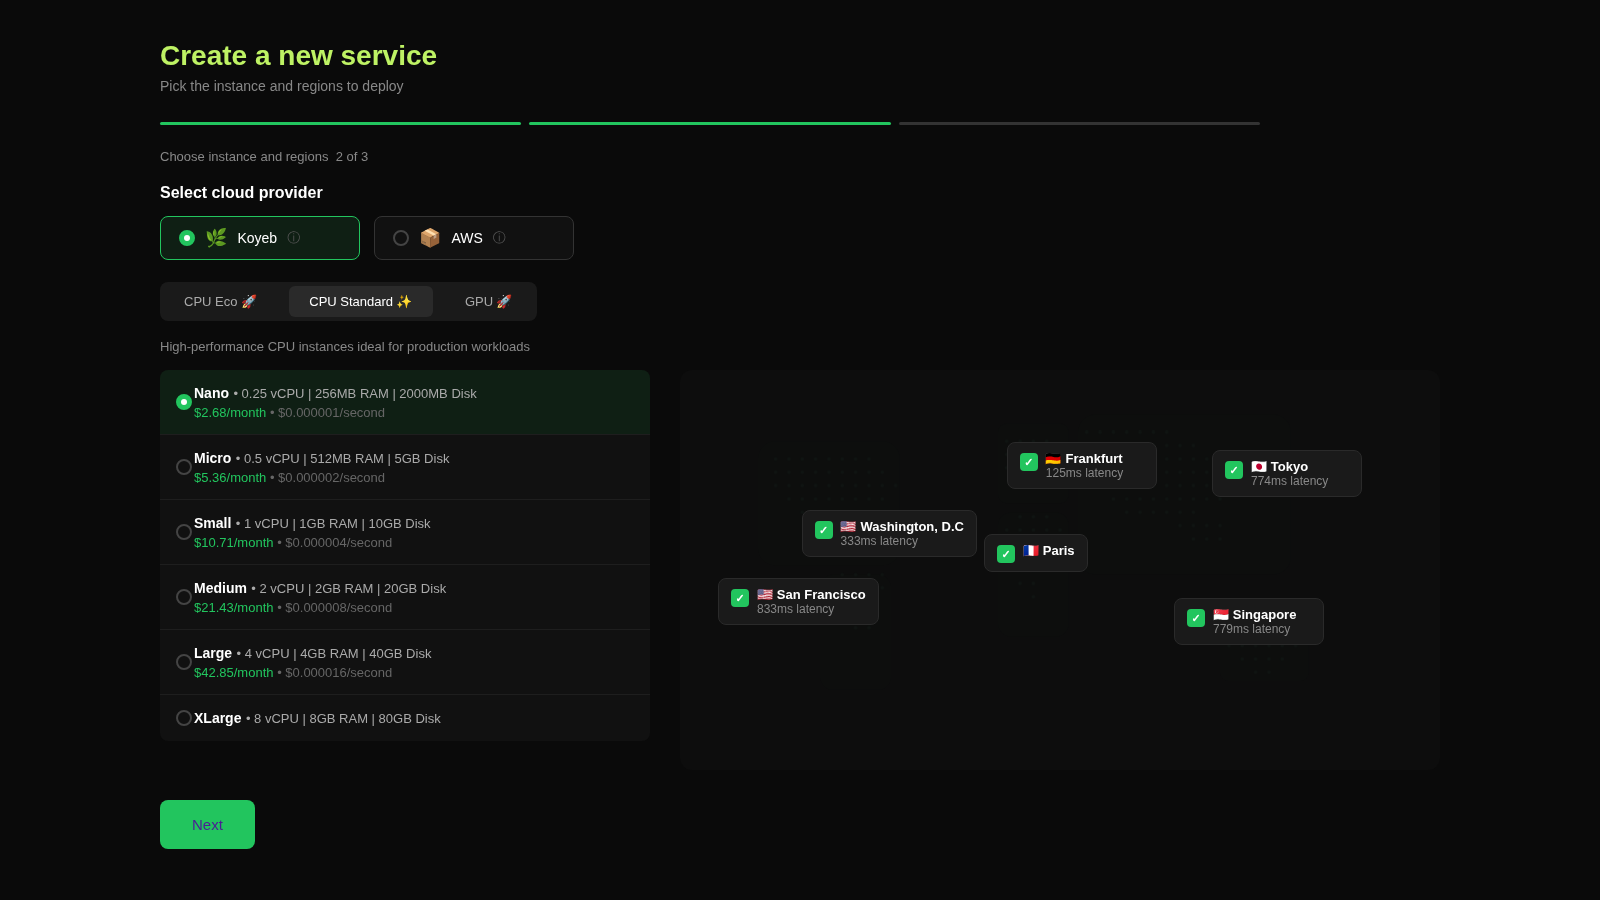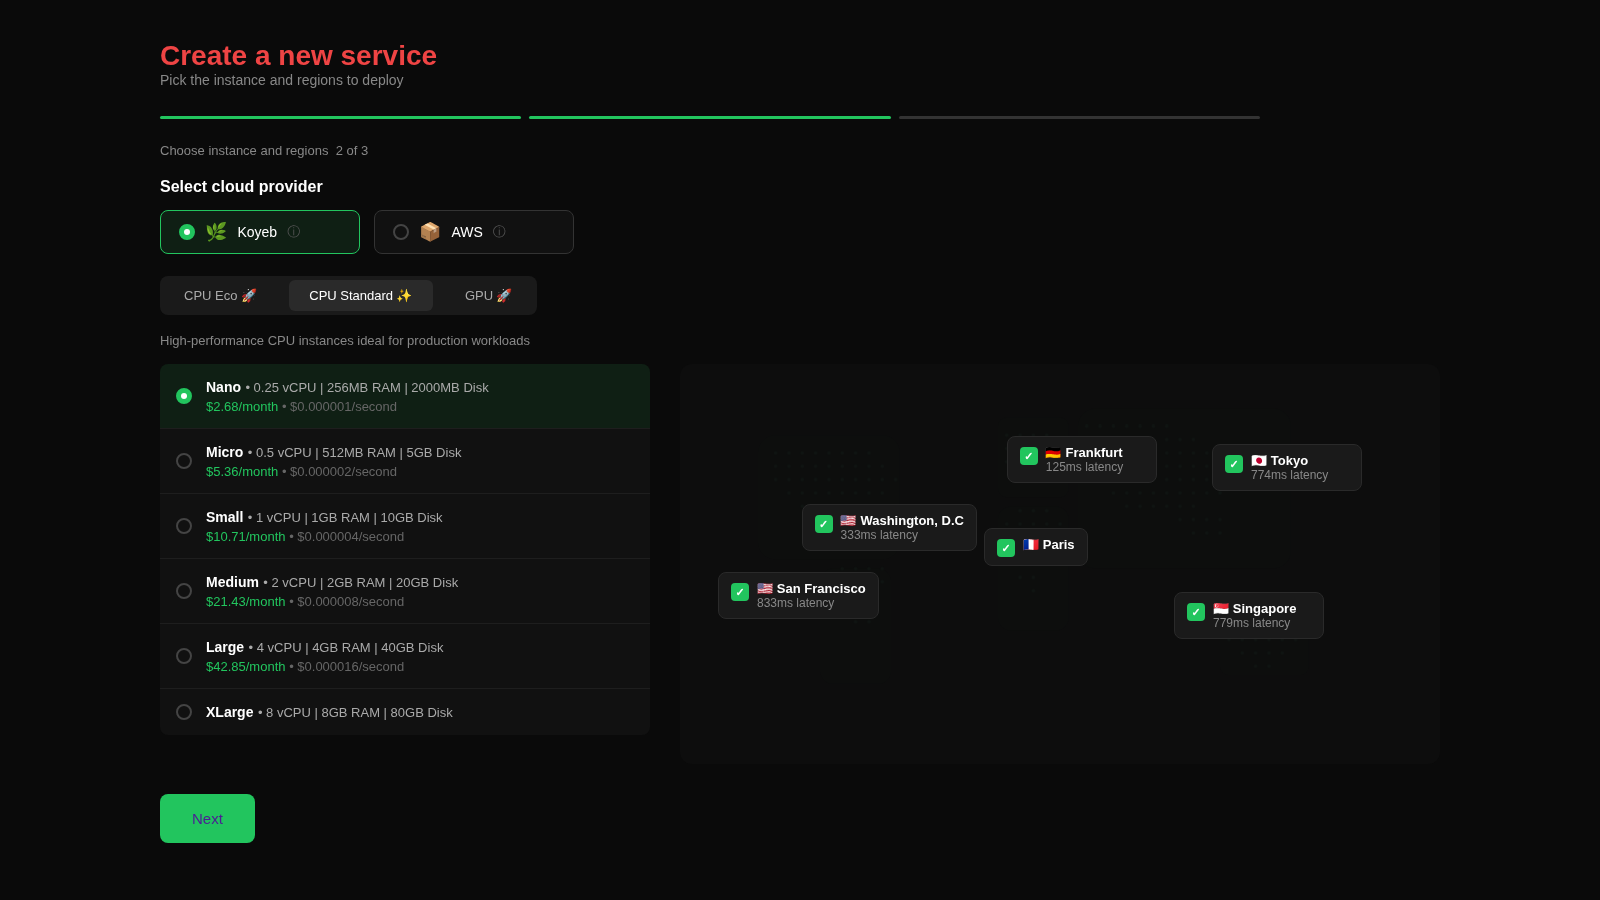--- a/index.html
+++ b/index.html
@@ -10,21 +10,22 @@
       min-height: 900px;
       width: 1600px;
     }
     .page-container {
       padding: 40px 0 40px 160px;
       max-width: 1440px;
     }
     .page-title {
       font-size: 28px;
       font-weight: 700;
-      color: #ef4444;
+      color: #bef264;
+      margin-bottom: 6px;
     }
     .page-subtitle {
       font-size: 14px;
       color: #888;
       margin-bottom: 28px;
     }
     .progress-bar-container {
       display: flex;
       gap: 8px;
       margin-bottom: 24px;
@@ -141,21 +142,21 @@
       display: flex;
       gap: 30px;
     }
     .instance-list {
       width: 490px;
       flex-shrink: 0;
     }
     .instance-row {
       display: flex;
       align-items: center;
-      gap: 14px;
+      gap: 2px;
       padding: 14px 16px;
       border-bottom: 1px solid #1e1e1e;
       background: #111;
       cursor: pointer;
     }
     .instance-row:first-child {
       border-radius: 8px 8px 0 0;
     }
     .instance-row:last-child {
       border-radius: 0 0 8px 8px;

